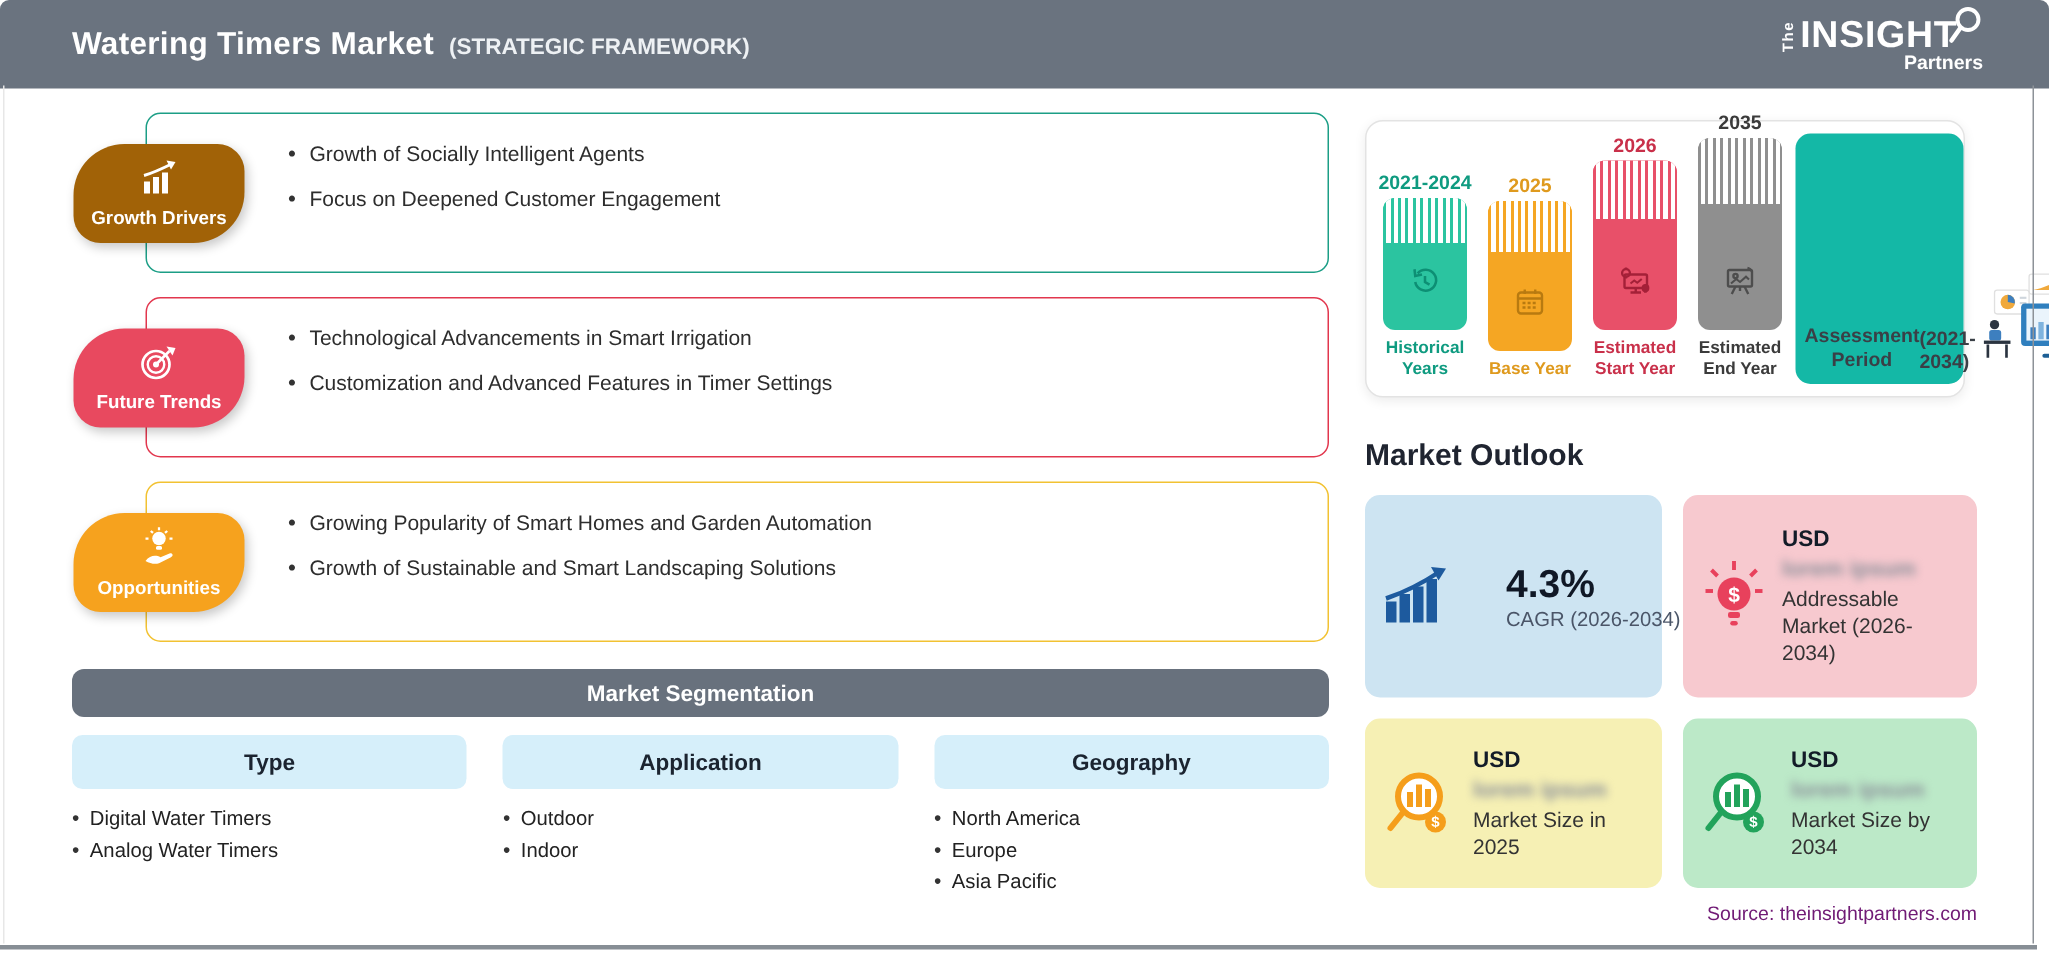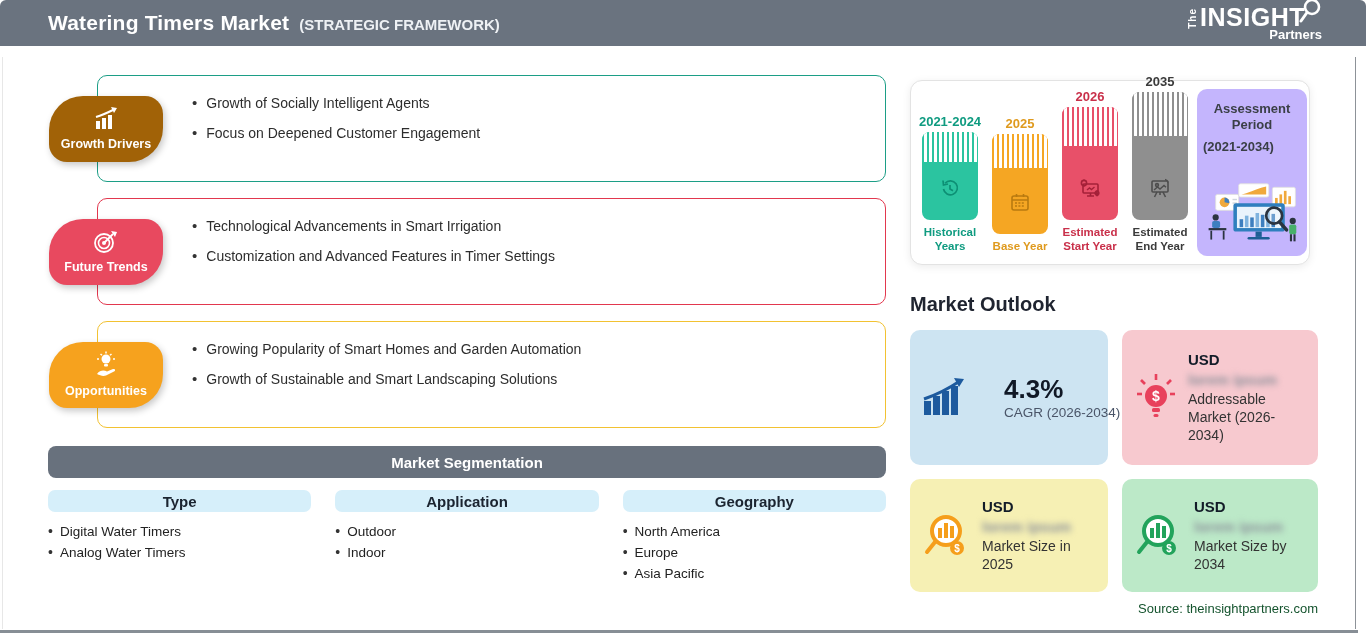--- a/index.html
+++ b/index.html
@@ -5,21 +5,21 @@
   * { margin:0; padding:0; box-sizing:border-box; }
   html,body { width:1366px; height:635px; background:#fff; font-family:"Liberation Sans", sans-serif; position:relative; overflow:hidden; }
 
   
   .page { position:absolute; inset:0; }
   .edge-left  { position:absolute; left:2px;  top:57px; bottom:6px; width:1px; background:#e7e7e7; }
   .edge-right { position:absolute; left:1355px; top:57px; bottom:6px; width:1px; background:#8d9298; }
   .edge-bottom{ position:absolute; left:0; right:8px; bottom:2px; height:3px; background:#878e95; }
 
   
-  .header { height:46px; background:#6A737F; border-radius:6px 6px 0 0; display:flex; align-items:center; justify-content:space-between; padding:0 44px 0 48px; }
+  .header { height:59px; background:#6A737F; border-radius:6px 6px 0 0; display:flex; align-items:center; justify-content:space-between; padding:0 44px 0 48px; }
   .title-wrap { display:flex; align-items:baseline; gap:10px; color:#fff; }
   .title { font-size:21px; font-weight:bold; letter-spacing:.2px; }
   .subtitle { font-size:15px; font-weight:bold; color:#eef1f4; }
   .logo { display:flex; align-items:flex-start; color:#fff; }
   .logo-the { writing-mode:vertical-rl; transform:rotate(180deg); font-size:10px; font-weight:bold; letter-spacing:1px; margin:4px 2px 0 0; }
   .logo-right { display:flex; flex-direction:column; align-items:flex-end; }
   .logo-row { display:flex; align-items:center; }
   .logo-insight { font-size:25px; font-weight:bold; letter-spacing:.5px; line-height:1; }
   .logo-mag { margin:-6px 0 0 -7px; }
   .logo-partners { font-size:13px; font-weight:bold; margin-top:-3px; }
@@ -35,21 +35,21 @@
   .badge--trends  { background:#E8495F; }
   .badge--opps    { background:#F6A21E; }
   .badge-label { font-size:12.5px; font-weight:bold; }
   .bullets { list-style:none; }
   .bullets li { font-size:14px; color:#2d2d2d; margin-bottom:13px; display:flex; align-items:baseline; }
   .bullets li::before { content:"•"; font-size:15px; color:#333; margin-right:9px; }
 
   
   .seg-bar { margin:18px 0 0 0; height:32px; background:#68717D; border-radius:8px; display:flex; align-items:center; justify-content:center; color:#fff; font-weight:bold; font-size:15px; }
   .seg-grid { display:grid; grid-template-columns:1fr 1fr 1fr; gap:24px; margin-top:12px; }
-  .seg-head { background:#D6EFFA; border-radius:7px; height:22px; display:flex; align-items:center; justify-content:center; font-weight:bold; font-size:15px; color:#1B2430; }
+  .seg-head { background:#D6EFFA; border-radius:7px; height:36px; display:flex; align-items:center; justify-content:center; font-weight:bold; font-size:15px; color:#1B2430; }
   .seg-list { list-style:none; padding-top:9px; }
   .seg-list li { font-size:13.5px; color:#222; line-height:21px; display:flex; align-items:baseline; }
   .seg-list li::before { content:"•"; font-size:14px; color:#333; margin-right:7px; }
 
   
   .right-col { position:absolute; left:910px; top:80px; width:408px; }
   .chart-card { width:400px; height:185px; background:#fff; border:1px solid #e3e3e3; border-radius:12px; box-shadow:0 2px 8px rgba(0,0,0,.08); padding:8px 8px 8px 10px; display:flex; gap:8px; }
   .bars-wrap { flex:1; display:flex; align-items:flex-end; gap:12px; padding-bottom:2px; }
   .bar-group { display:flex; flex-direction:column; align-items:center; width:58px; }
   .bar-year { font-weight:bold; font-size:13px; margin-bottom:3px; white-space:nowrap; }
@@ -58,40 +58,40 @@
   .bar .bar-icon { margin-bottom:16px; }
   .bar--0 { --c:#2BC4A0; background:#2BC4A0; height:88px; }
   .bar--1 { --c:#F5A623; background:#F5A623; height:100px; }
   .bar--2 { --c:#E85069; background:#E85069; height:113px; }
   .bar--3 { --c:#8F8F8F; background:#8F8F8F; height:128px; }
   .bar-year--0, .bar-lab--0 { color:#0F9B80; }
   .bar-year--1, .bar-lab--1 { color:#DF9A1E; }
   .bar-year--2, .bar-lab--2 { color:#C9304A; }
   .bar-year--3, .bar-lab--3 { color:#3B3B3B; }
   .bar-lab { margin-top:6px; font-weight:bold; font-size:11.5px; text-align:center; line-height:1.2; width:72px; }
-  .assess { width:112px; background:#c4b5fd; border-radius:10px; padding:12px 6px 8px; display:flex; flex-direction:column; align-items:flex-start; }
+  .assess { width:112px; background:#14b8a6; border-radius:10px; padding:12px 6px 8px; display:flex; align-items:flex-end; }
   .assess-t { font-size:13px; font-weight:bold; color:#3a3f46; text-align:center; line-height:1.25; }
   .assess-p { font-size:13px; font-weight:bold; color:#3a3f46; margin-top:5px; }
   .assess-illus { margin-top:auto; }
 
   .outlook-title { margin-top:28px; font-size:20px; font-weight:bold; color:#1F2430; }
   .cards { margin-top:14px; display:grid; grid-template-columns:198px 196px; grid-template-rows:135px 113px; gap:14px; }
   .card { border-radius:10px; padding:13px 12px; display:flex; gap:10px; align-items:center; }
   .card--cagr { background:#CDE4F2;gap:36px; }
   .card--addr { background:#F7C9CF; align-items:center; }
   .card--size25 { background:#F6F0B4; }
   .card--size34 { background:#BCE9C8; }
   .c-icon { flex:none; display:flex; align-items:center; justify-content:center; }
   .c-body { display:flex; flex-direction:column; justify-content:center; }
   .c-value { font-size:26px; font-weight:bold; color:#101826; line-height:1.1; }
   .c-sub { font-size:13.5px; color:#4a5568; margin-top:2px; white-space:nowrap; }
   .c-usd { font-size:15px; font-weight:bold; color:#131C28; }
   .c-blur { font-size:15px; font-weight:bold; color:#8a8f99; filter:blur(3px); margin:3px 0 2px; white-space:nowrap; }
   .c-label { font-size:14px; color:#333; line-height:1.3; }
-  .source { margin-top:9px; width:408px; text-align:right; font-size:13px; color:#14532d; }
+  .source { margin-top:9px; width:408px; text-align:right; font-size:13px; color:#701a75; }
 </style>
 </head>
 <body>
 
 <div class="page">
 
   <div class="header">
     <div class="title-wrap">
       <span class="title">Watering Timers Market</span>
       <span class="subtitle">(STRATEGIC FRAMEWORK)</span>

